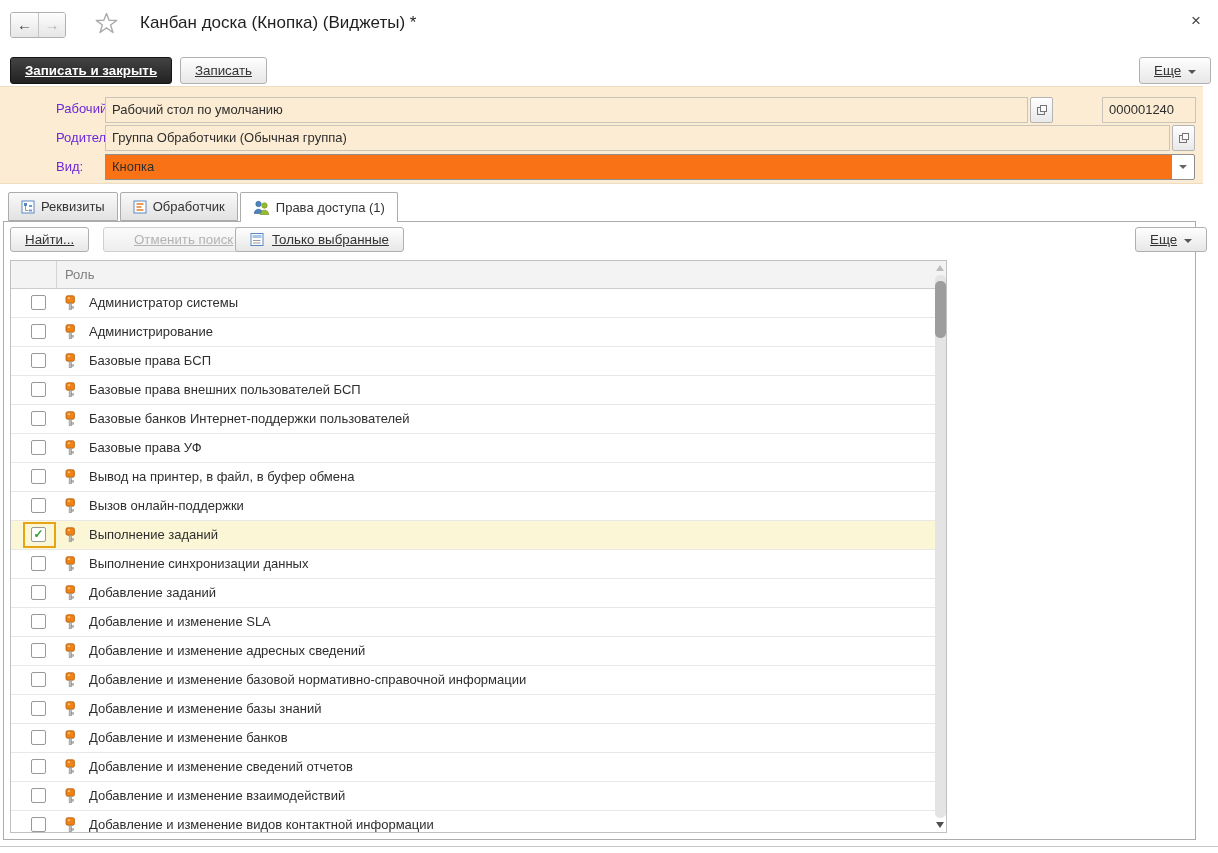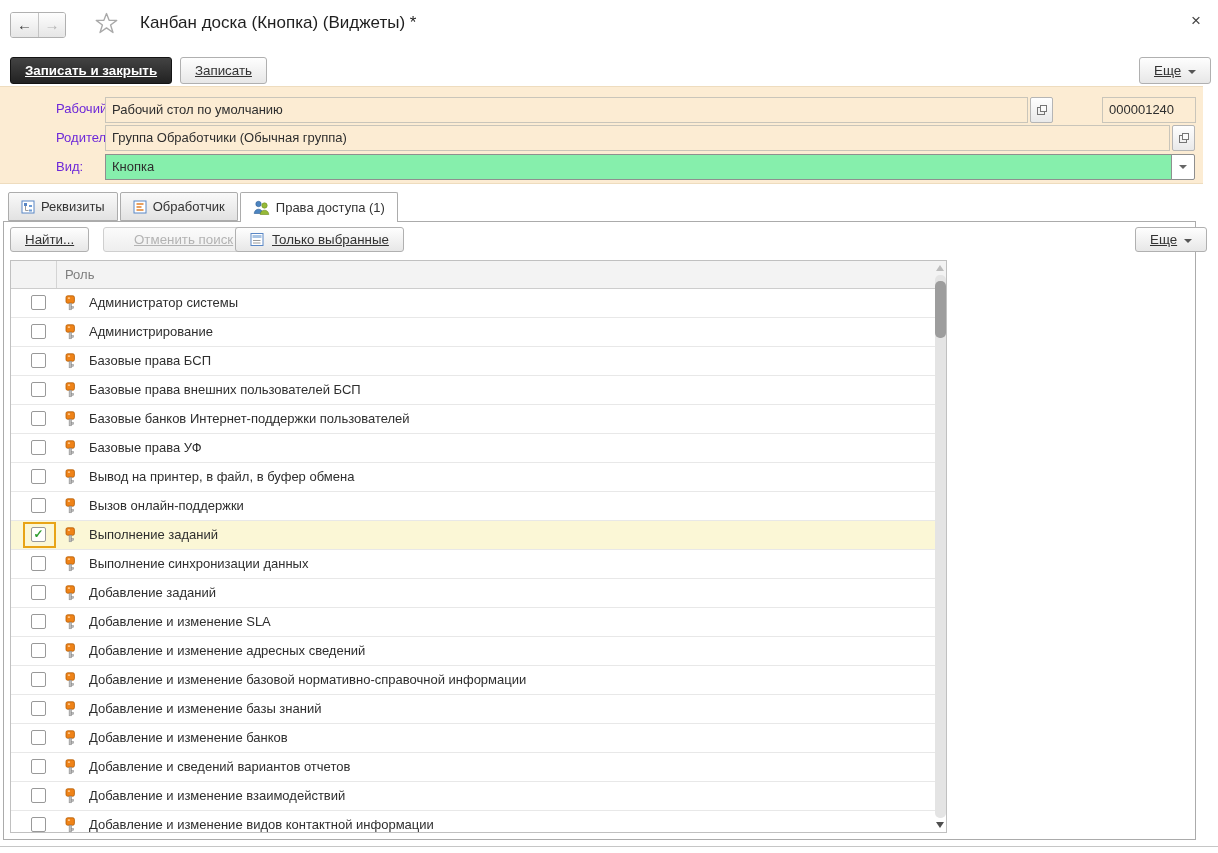--- a/index.html
+++ b/index.html
@@ -26,21 +26,21 @@
   .btn.disabled{ color:#b3b3b3; background:linear-gradient(#fbfbfb,#eee); border-color:#cfcfcf;padding-left:30px;}
   .caret{ display:inline-block; width:0; height:0; margin-left:7px; margin-top:2px;
     border-left:4px solid transparent; border-right:4px solid transparent; border-top:4px solid #555;}
   .btn .ico{ margin-right:7px; display:inline-flex; }
   
   .form-panel{ position:absolute; left:0; top:86px; width:1203px; height:98px;
     background:#fcecd3; border-top:1px solid #eedcbe; border-bottom:1px solid #eedcbe;}
   .f-label{ position:absolute; color:#6d28d9; white-space:nowrap;margin-left:46px;}
   .f-field{ position:absolute; height:26px; line-height:24px; padding:0 6px;
     background:#fcecd3; border:1px solid #c9c5ba; color:#2e2e2e; white-space:nowrap; overflow:hidden;}
-  .f-field.white{ background:#86efac; border-color:#8f8f8f;}
+  .f-field.white{ background:#f97316; border-color:#8f8f8f;}
   .mini-btn{ position:absolute; width:23px; height:26px; border:1px solid #b5b5b5; border-radius:2px;
     background:linear-gradient(#fefefe,#e9e9e9); display:flex; align-items:center; justify-content:center;}
   .dd-btn{ position:absolute; width:24px; height:26px; border:1px solid #8f8f8f; border-radius:0 2px 2px 0;
     background:#fff; display:flex; align-items:center; justify-content:center;}
   .dd-btn .caret{ margin:0; border-top-color:#666;}
   
   .tabs{ position:absolute; left:8px; top:192px; height:29px; display:flex; gap:2px; z-index:3;}
   .tab{ height:29px; display:inline-flex; align-items:center; padding:0 12px;
     border:1px solid #acacac; border-radius:2px 2px 0 0;
     background:linear-gradient(#f9f9f9,#e2e2e2); color:#333; white-space:nowrap;}
@@ -402,21 +402,21 @@
 
     <span class="cbx"></span>
     <span class="keyicon">
       <svg width="11" height="16">
         <rect x="1" y="0.8" width="8.4" height="7.4" rx="1.6" fill="#ef8318" stroke="#b35a00" stroke-width="0.8"></rect>
         <rect x="2.8" y="2.2" width="2.3" height="1.9" rx="0.8" fill="#ffc98e"></rect>
         <rect x="4.1" y="8.2" width="2.6" height="6.6" fill="#bcbcbc" stroke="#8a8a8a" stroke-width="0.5"></rect>
         <rect x="6.7" y="11.6" width="1.9" height="1.7" fill="#bcbcbc" stroke="#8a8a8a" stroke-width="0.5"></rect>
       </svg>
     </span>
-    <span class="rlabel">Добавление и сведений вариантов отчетов</span>
+    <span class="rlabel">Добавление и изменение сведений отчетов</span>
   </div>
       <div class="trow">
 
     <span class="cbx"></span>
     <span class="keyicon">
       <svg width="11" height="16">
         <rect x="1" y="0.8" width="8.4" height="7.4" rx="1.6" fill="#ef8318" stroke="#b35a00" stroke-width="0.8"></rect>
         <rect x="2.8" y="2.2" width="2.3" height="1.9" rx="0.8" fill="#ffc98e"></rect>
         <rect x="4.1" y="8.2" width="2.6" height="6.6" fill="#bcbcbc" stroke="#8a8a8a" stroke-width="0.5"></rect>
         <rect x="6.7" y="11.6" width="1.9" height="1.7" fill="#bcbcbc" stroke="#8a8a8a" stroke-width="0.5"></rect>

